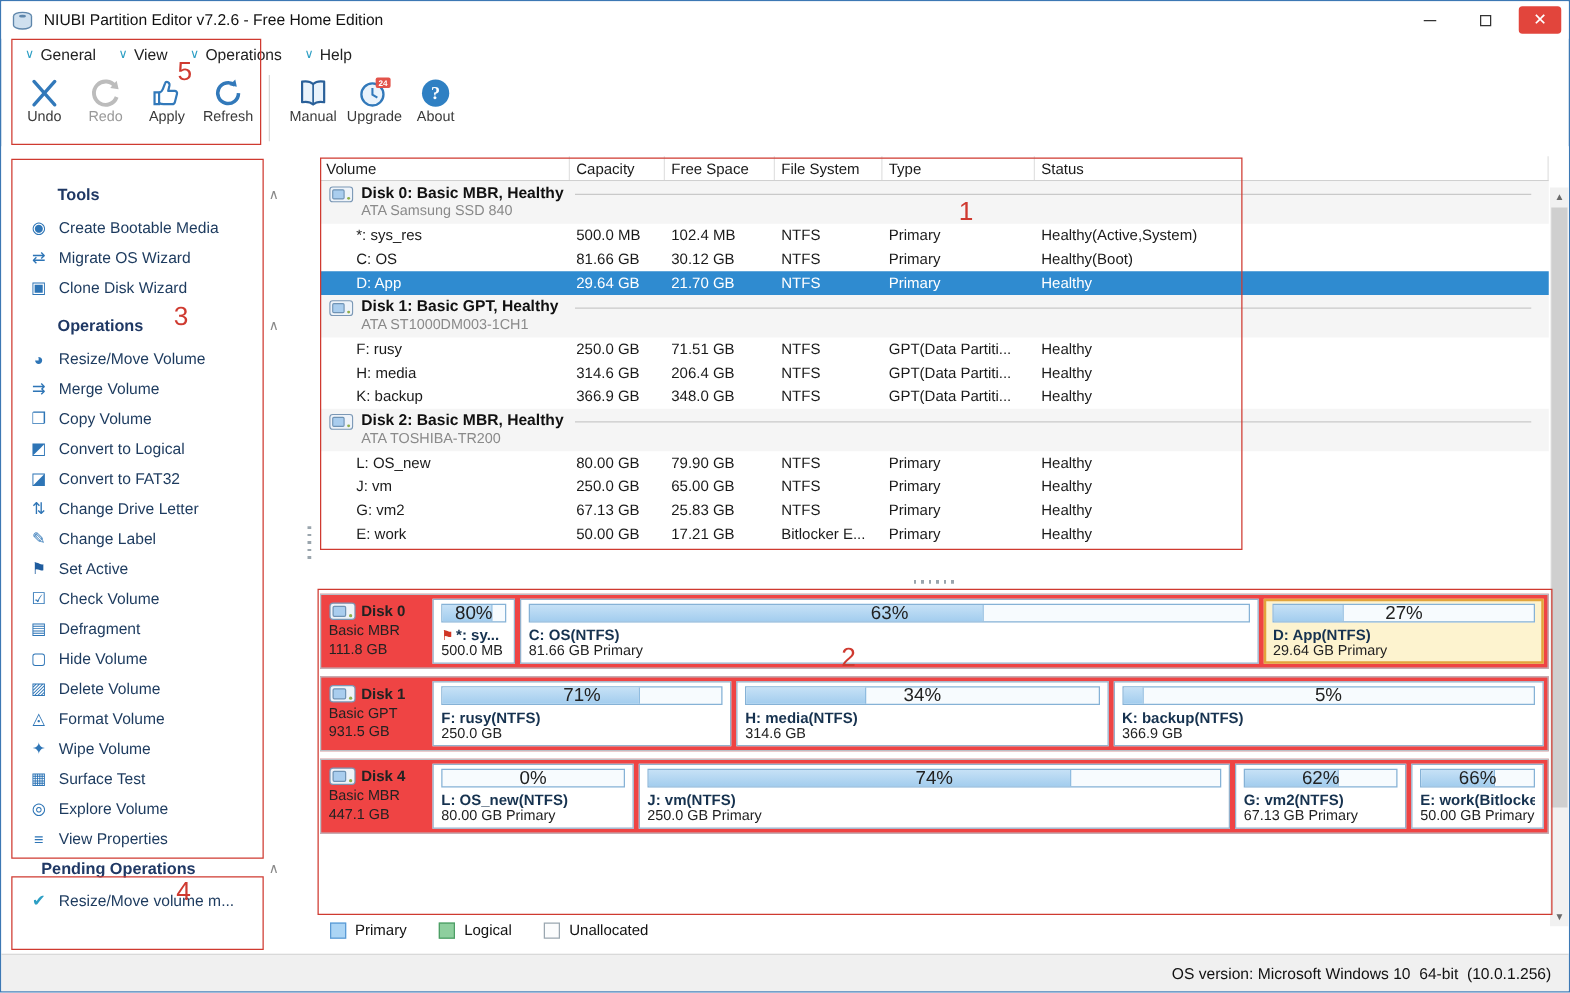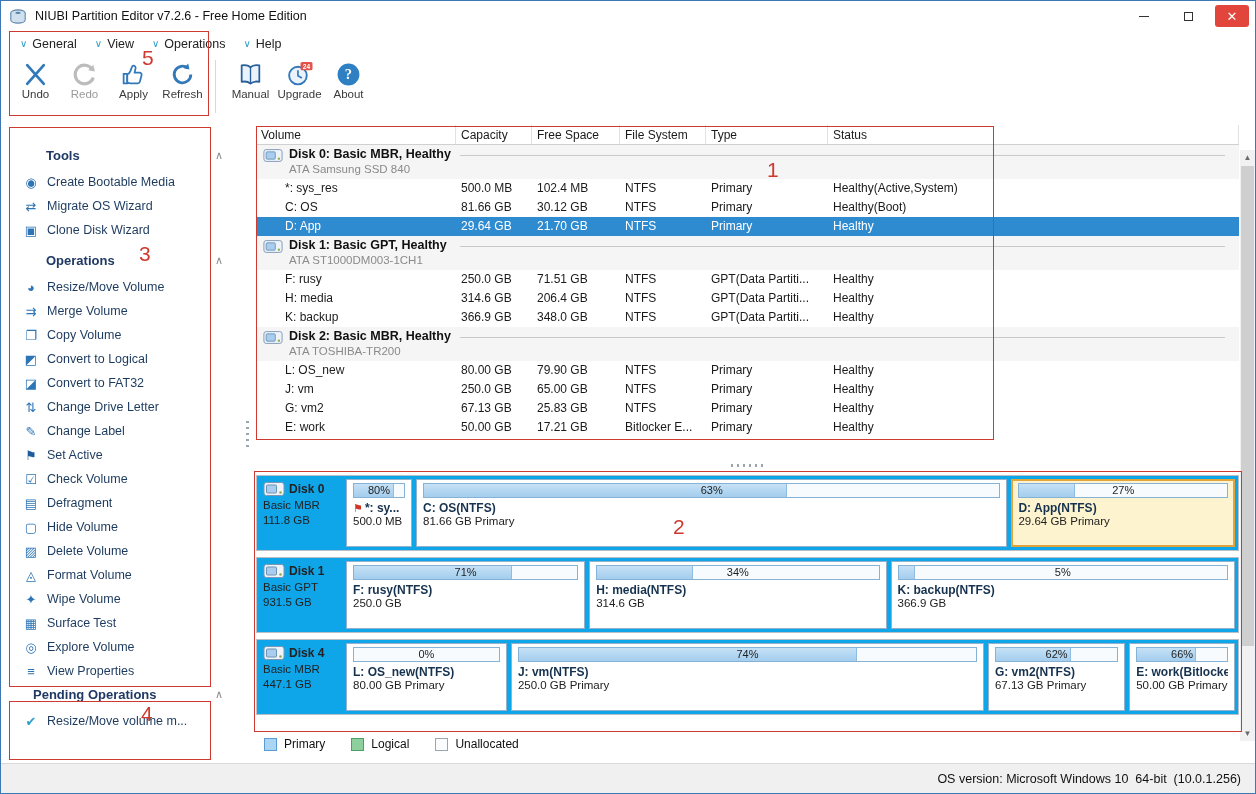--- a/index.html
+++ b/index.html
@@ -64,30 +64,30 @@
   .trow .td{padding:0 5px;white-space:nowrap;overflow:hidden;height:19px;line-height:19px}
   .vol-cell{padding-left:29px !important}
   .trow.selected{color:#ffffff}
 
   
   .hsplit{position:absolute;top:343px;left:0;right:16px;height:10px;display:flex;align-items:center;justify-content:center}
   .hdots{width:34px;height:3px;background:repeating-linear-gradient(90deg,#9aa5ad 0 2px,transparent 2px 6px)}
 
   
   .diskmap{position:absolute;top:358px;left:0;right:16px}
-  .disk-row{height:76px;border:1px solid #b9bfc6;background:#0ea5e9;display:flex;gap:4px;padding:3px;margin-bottom:6px}
+  .disk-row{height:60px;border:1px solid #b9bfc6;background:#ef4444;display:flex;gap:4px;padding:3px;margin-bottom:6px}
   .disk-info{width:82px;flex:0 0 82px;padding:2px 2px 0 3px;font-size:11.5px;color:#222;line-height:15px}
   .disk-info .head{display:flex;gap:4px;align-items:center;margin-bottom:1px}
   .dname{font-weight:bold;font-size:12px}
   .parts{flex:1;display:flex;gap:4px;min-width:0}
   .part{background:#fff;border:1px solid #93b1cc;padding:3px 6px 0 6px;overflow:hidden;min-width:0}
   .part.selected{background:#fdf3cf;border:2px solid #e2a43c;padding:2px 5px 0 5px}
   .pbar{position:relative;height:15px;border:1px solid #86b2d6;background:#f7fbfe;margin-bottom:3px}
   .pfill{position:absolute;left:0;top:0;bottom:0;background:linear-gradient(#c6e1f6,#a3cdee);border-right:1px solid #8fbce0}
-  .ppct{position:absolute;left:0;width:100%;text-align:center;font-size:11px;line-height:13px;color:#222}
+  .ppct{position:absolute;left:0;width:100%;text-align:center;font-size:15px;line-height:13px;color:#222}
   .plabel{font-weight:bold;font-size:12px;color:#16324f;white-space:nowrap;overflow:hidden}
   .psize{font-size:11.5px;color:#222;white-space:nowrap;overflow:hidden}
   .part-flag{color:#d03525;margin-right:2px;font-size:11px}
 
   
   .legend{position:absolute;top:620px;left:8px;display:flex;gap:26px;align-items:center}
   .legend-item{display:flex;gap:7px;align-items:center;font-size:12px;color:#111}
   .legend-swatch{width:13px;height:13px;border:1px solid;display:inline-block}
 
   

